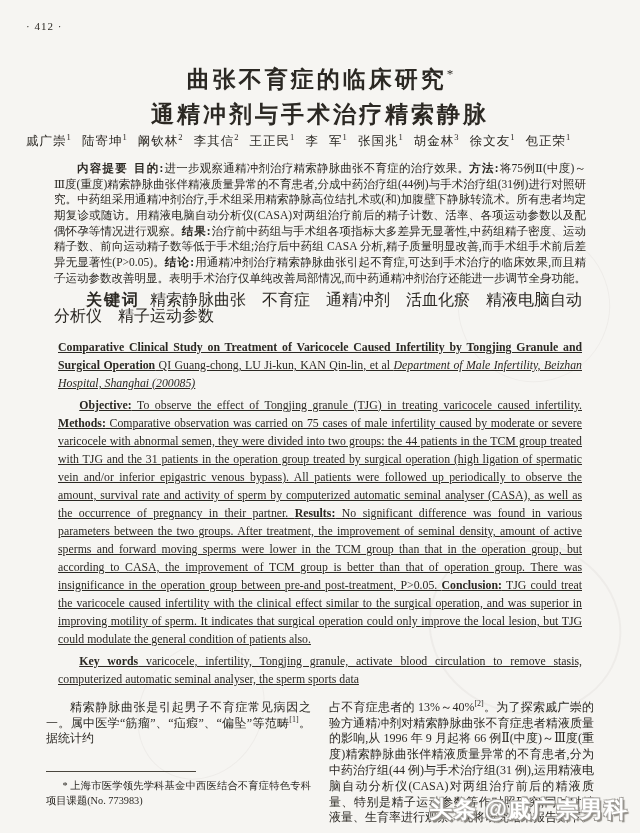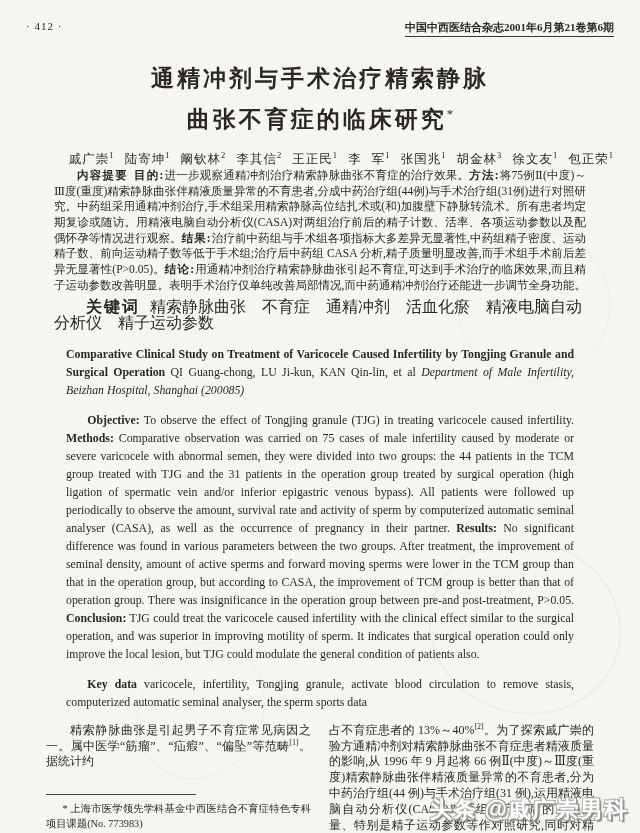--- a/index.html
+++ b/index.html
@@ -12,28 +12,28 @@
     padding:20px 26px 0;
     overflow:hidden;
     font-family:"Liberation Serif","DejaVu Serif",serif;
     color:#2b2823;
   }
   .hdr{display:flex;justify-content:space-between;align-items:flex-start;font-size:11px;}
   .hdr .pageno{letter-spacing:1px;}
   .hdr .journal{font-weight:bold;border-bottom:1.2px solid #3a372f;padding-bottom:1px;}
   .title{margin-top:24px;text-align:center;font-size:23px;font-weight:bold;line-height:35px;letter-spacing:3px;}
   .title sup{font-size:13px;font-weight:normal;letter-spacing:0;}
-  .authors{margin-top:13px;text-align:right;font-size:12.5px;letter-spacing:1px;word-spacing:6px;}
+  .authors{text-align:left;font-size:12.5px;letter-spacing:1px;word-spacing:6px;}
   .authors sup{font-size:8.5px;}
-  .abstract{margin:0 28px 0;font-size:11.5px;line-height:15.7px;text-align:justify;text-indent:2em;}
+  .abstract{margin:11px 28px 0;font-size:11.5px;line-height:15.7px;text-align:justify;text-indent:2em;}
   .abstract b{letter-spacing:1px;}
   .kw{margin:6px 28px 0;font-size:16px;line-height:15.7px;text-indent:2em;}
   .kw b{letter-spacing:2px;margin-right:10px;}
   .eng{margin:14px 28px 0;font-size:11.8px;line-height:18px;text-align:justify;}
-  .eng p{margin:12px;}
+  .eng p{margin:4px;text-decoration:underline;}
   .eng p.ind{text-indent:1.8em;}
   .eng i{font-style:italic;}
   .cols{display:flex;gap:18px;margin:12px 20px 0;font-size:12px;line-height:15.8px;}
   .col{flex:1;text-align:justify;}
   .col p{margin:0;text-indent:2em;}
   .ref{font-size:8px;vertical-align:super;line-height:0;}
   .fnrule{width:150px;border:none;border-top:1.2px solid #4a463e;margin:24px 0 7px;}
   .fn{font-size:10.3px;line-height:14.8px;text-align:justify;}
   .fn p{margin:0;text-indent:1.6em;}
   .wm{
@@ -47,26 +47,25 @@
   .a2{width:190px;height:170px;right:18px;top:540px;transform:rotate(15deg);border-width:2px;}
   .a3{width:120px;height:140px;left:140px;top:640px;transform:rotate(30deg);}
 </style>
 </head>
 <body>
 
 <div class="page">
 
   <div class="hdr">
     <span class="pageno">· 412 ·</span>
-    <span class="journal">中国中西医结合杂志2001年6月第21卷第6期</span>
   </div>
 
   <div class="title">
+    <div><span>曲张不育症的临床研究</span><sup>*</sup></div>
     <div>通精冲剂与手术治疗精索静脉</div>
-    <div><span>曲张不育症的临床研究</span><sup>*</sup></div>
   </div>
 
   <div class="authors">
     <span><span>戚广崇</span><sup>1</sup></span>
     <span><span>陆寄坤</span><sup>1</sup></span>
     <span><span>阚钦林</span><sup>2</sup></span>
     <span><span>李其信</span><sup>2</sup></span>
     <span><span>王正民</span><sup>1</sup></span>
     <span><span>李  军</span><sup>1</sup></span>
     <span><span>张国兆</span><sup>1</sup></span>
@@ -79,21 +78,21 @@
     <b>内容提要</b>&nbsp;&nbsp;<b>目的:</b><span>进一步观察通精冲剂治疗精索静脉曲张不育症的治疗效果。</span><b>方法:</b><span>将75例Ⅱ(中度)～Ⅲ度(重度)精索静脉曲张伴精液质量异常的不育患者,分成中药治疗组(44例)与手术治疗组(31例)进行对照研究。中药组采用通精冲剂治疗,手术组采用精索静脉高位结扎术或(和)加腹壁下静脉转流术。所有患者均定期复诊或随访。用精液电脑自动分析仪(CASA)对两组治疗前后的精子计数、活率、各项运动参数以及配偶怀孕等情况进行观察。</span><b>结果:</b><span>治疗前中药组与手术组各项指标大多差异无显著性,中药组精子密度、运动精子数、前向运动精子数等低于手术组;治疗后中药组 CASA 分析,精子质量明显改善,而手术组手术前后差异无显著性(P&gt;0.05)。</span><b>结论:</b><span>用通精冲剂治疗精索静脉曲张引起不育症,可达到手术治疗的临床效果,而且精子运动参数改善明显。表明手术治疗仅单纯改善局部情况,而中药通精冲剂治疗还能进一步调节全身功能。</span>
   </div>
 
   <div class="kw">
     <b>关键词</b><span>精索静脉曲张　不育症　通精冲剂　活血化瘀　精液电脑自动分析仪　精子运动参数</span>
   </div>
 
   <div class="eng">
     <p><b>Comparative Clinical Study on Treatment of Varicocele Caused Infertility by Tongjing Granule and Surgical Operation</b><span> QI Guang-chong, LU Ji-kun, KAN Qin-lin, et al </span><i>Department of Male Infertility, Beizhan Hospital, Shanghai (200085)</i></p>
     <p class="ind"><b>Objective:</b><span> To observe the effect of Tongjing granule (TJG) in treating varicocele caused infertility. </span><b>Methods:</b><span> Comparative observation was carried on 75 cases of male infertility caused by moderate or severe varicocele with abnormal semen, they were divided into two groups: the 44 patients in the TCM group treated with TJG and the 31 patients in the operation group treated by surgical operation (high ligation of spermatic vein and/or inferior epigastric venous bypass). All patients were followed up periodically to observe the amount, survival rate and activity of sperm by computerized automatic seminal analyser (CASA), as well as the occurrence of pregnancy in their partner. </span><b>Results:</b><span> No significant difference was found in various parameters between the two groups. After treatment, the improvement of seminal density, amount of active sperms and forward moving sperms were lower in the TCM group than that in the operation group, but according to CASA, the improvement of TCM group is better than that of operation group. There was insignificance in the operation group between pre-and post-treatment, P&gt;0.05. </span><b>Conclusion:</b><span> TJG could treat the varicocele caused infertility with the clinical effect similar to the surgical operation, and was superior in improving motility of sperm. It indicates that surgical operation could only improve the local lesion, but TJG could modulate the general condition of patients also.</span></p>
-    <p class="ind"><b>Key data</b><span>  varicocele, infertility, Tongjing granule, activate blood circulation to remove stasis, computerized automatic seminal analyser, the sperm sports data</span></p>
+    <p class="ind"><b>Key words</b><span>  varicocele, infertility, Tongjing granule, activate blood circulation to remove stasis, computerized automatic seminal analyser, the sperm sports data</span></p>
   </div>
 
   <div class="cols">
     <div class="col">
       <p><span>精索静脉曲张是引起男子不育症常见病因之一。属中医学“筋瘤”、“疝瘕”、“偏坠”等范畴</span><span class="ref">[1]</span><span>。据统计约</span></p>
       <hr class="fnrule">
       <div class="fn">
         <p>* 上海市医学领先学科基金中西医结合不育症特色专科项目课题(No. 773983)</p>
       </div>
     </div>

